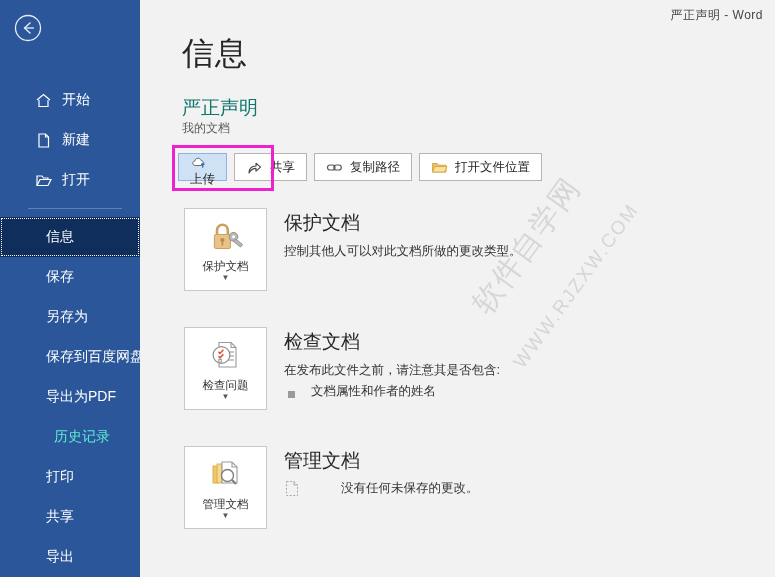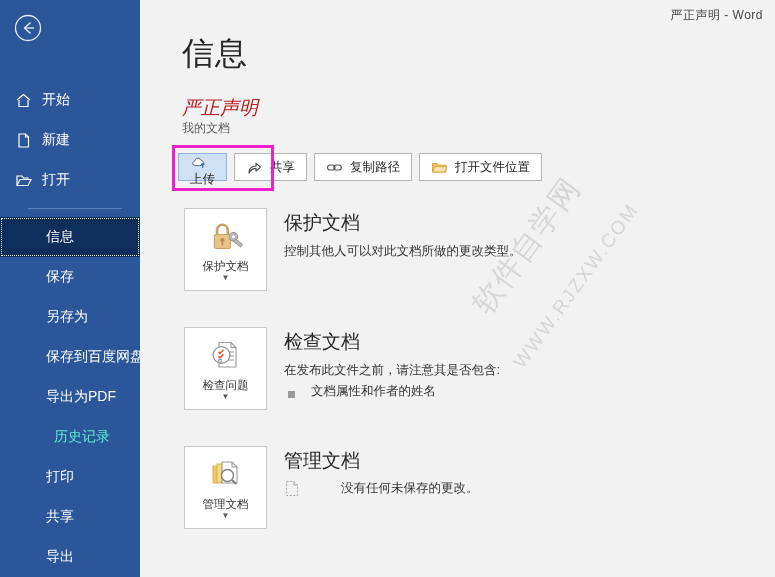--- a/index.html
+++ b/index.html
@@ -25,21 +25,21 @@
     cursor: pointer;
   }
   .nav {
     position: absolute; top: 80px; left: 0; right: 0;
   }
   .nav-item {
     position: relative;
     height: 40px;
     display: flex;
     align-items: center;
-    padding-left: 14px;
+    padding-left: 34px;
     font-size: 14px;
     color: #ffffff;
     cursor: pointer;
     white-space: nowrap;
   }
   .nav-item .nav-icon {
     width: 18px; height: 18px;
     margin-right: 10px;
     display: inline-flex;
     align-items: center; justify-content: center;
@@ -70,21 +70,21 @@
     font-size: 12px; color: #444444;
     letter-spacing: .5px;
   }
   .page-title {
     position: absolute; left: 42px; top: 32px;
     font-size: 32px; color: #262626;
     letter-spacing: 1px;
   }
   .doc-name {
     position: absolute; left: 42px; top: 95px;
-    font-size: 19px; color: #b91c1c; font-style: italic;
+    font-size: 19px; color: #0f766e;
   }
   .doc-path {
     position: absolute; left: 42px; top: 120px;
     font-size: 12px; color: #5a5a5a;
   }
 
   
   .quick-row {
     position: absolute; left: 38px; top: 153px;
     display: flex; gap: 7px;

